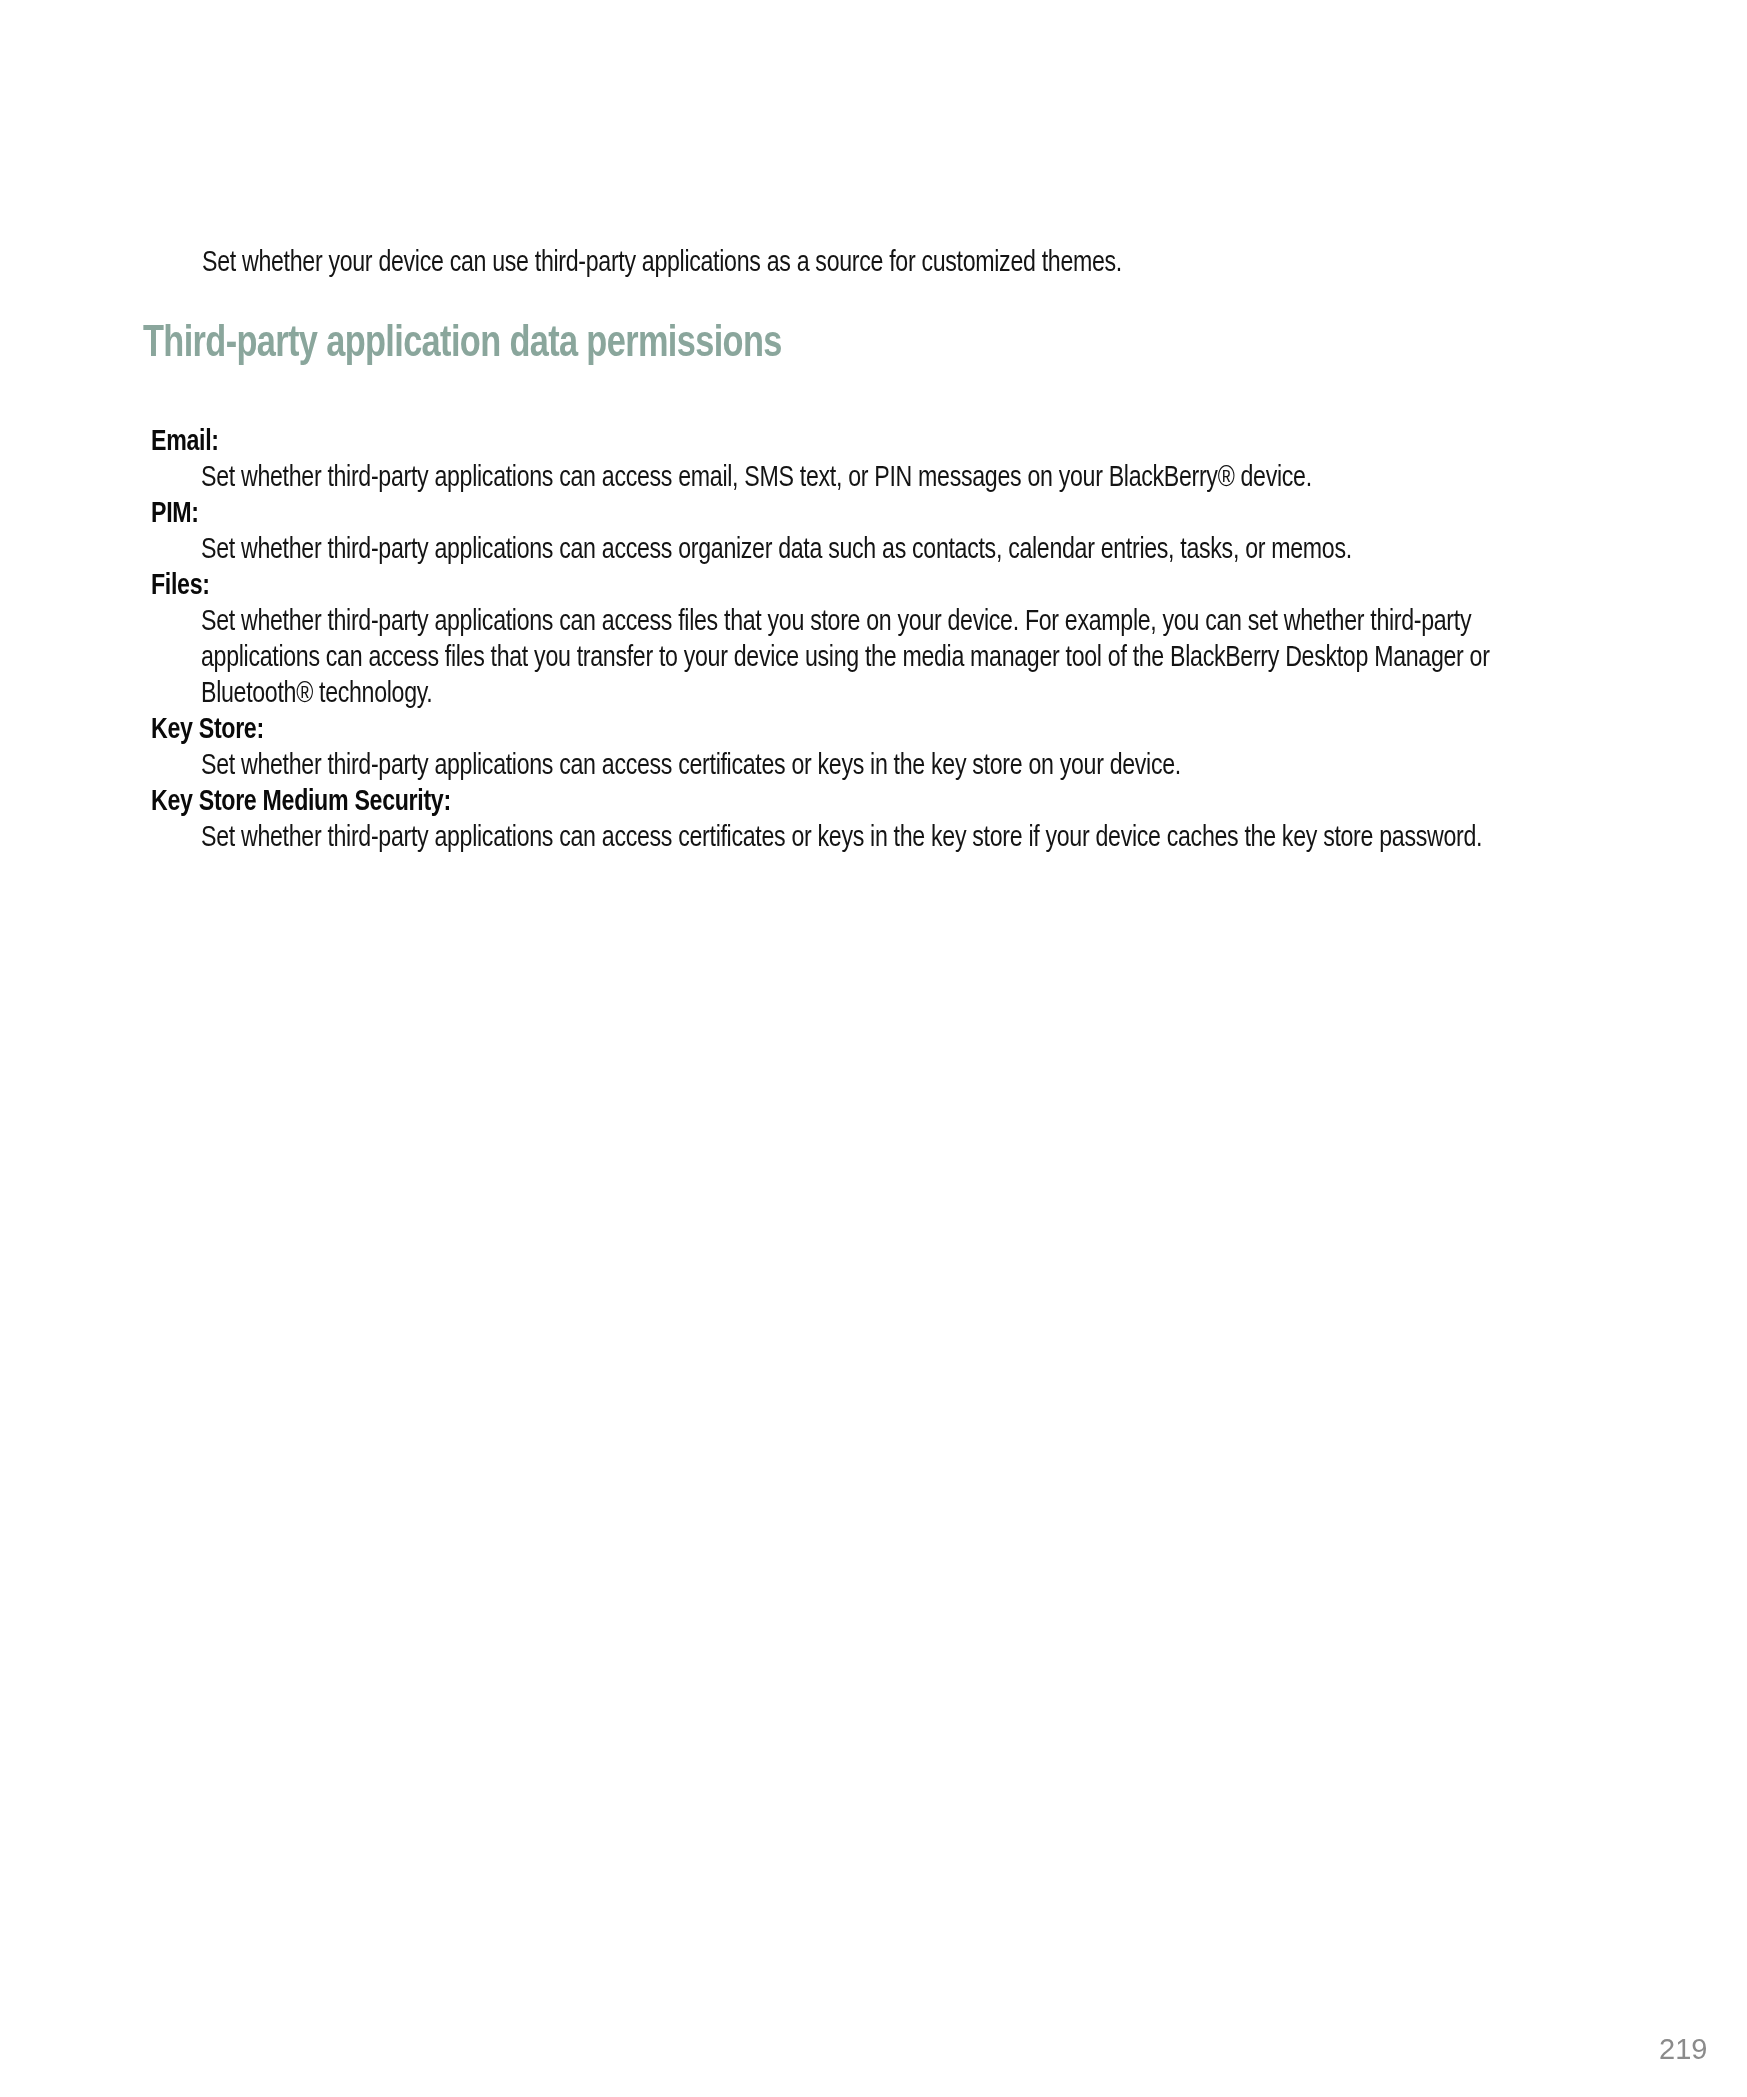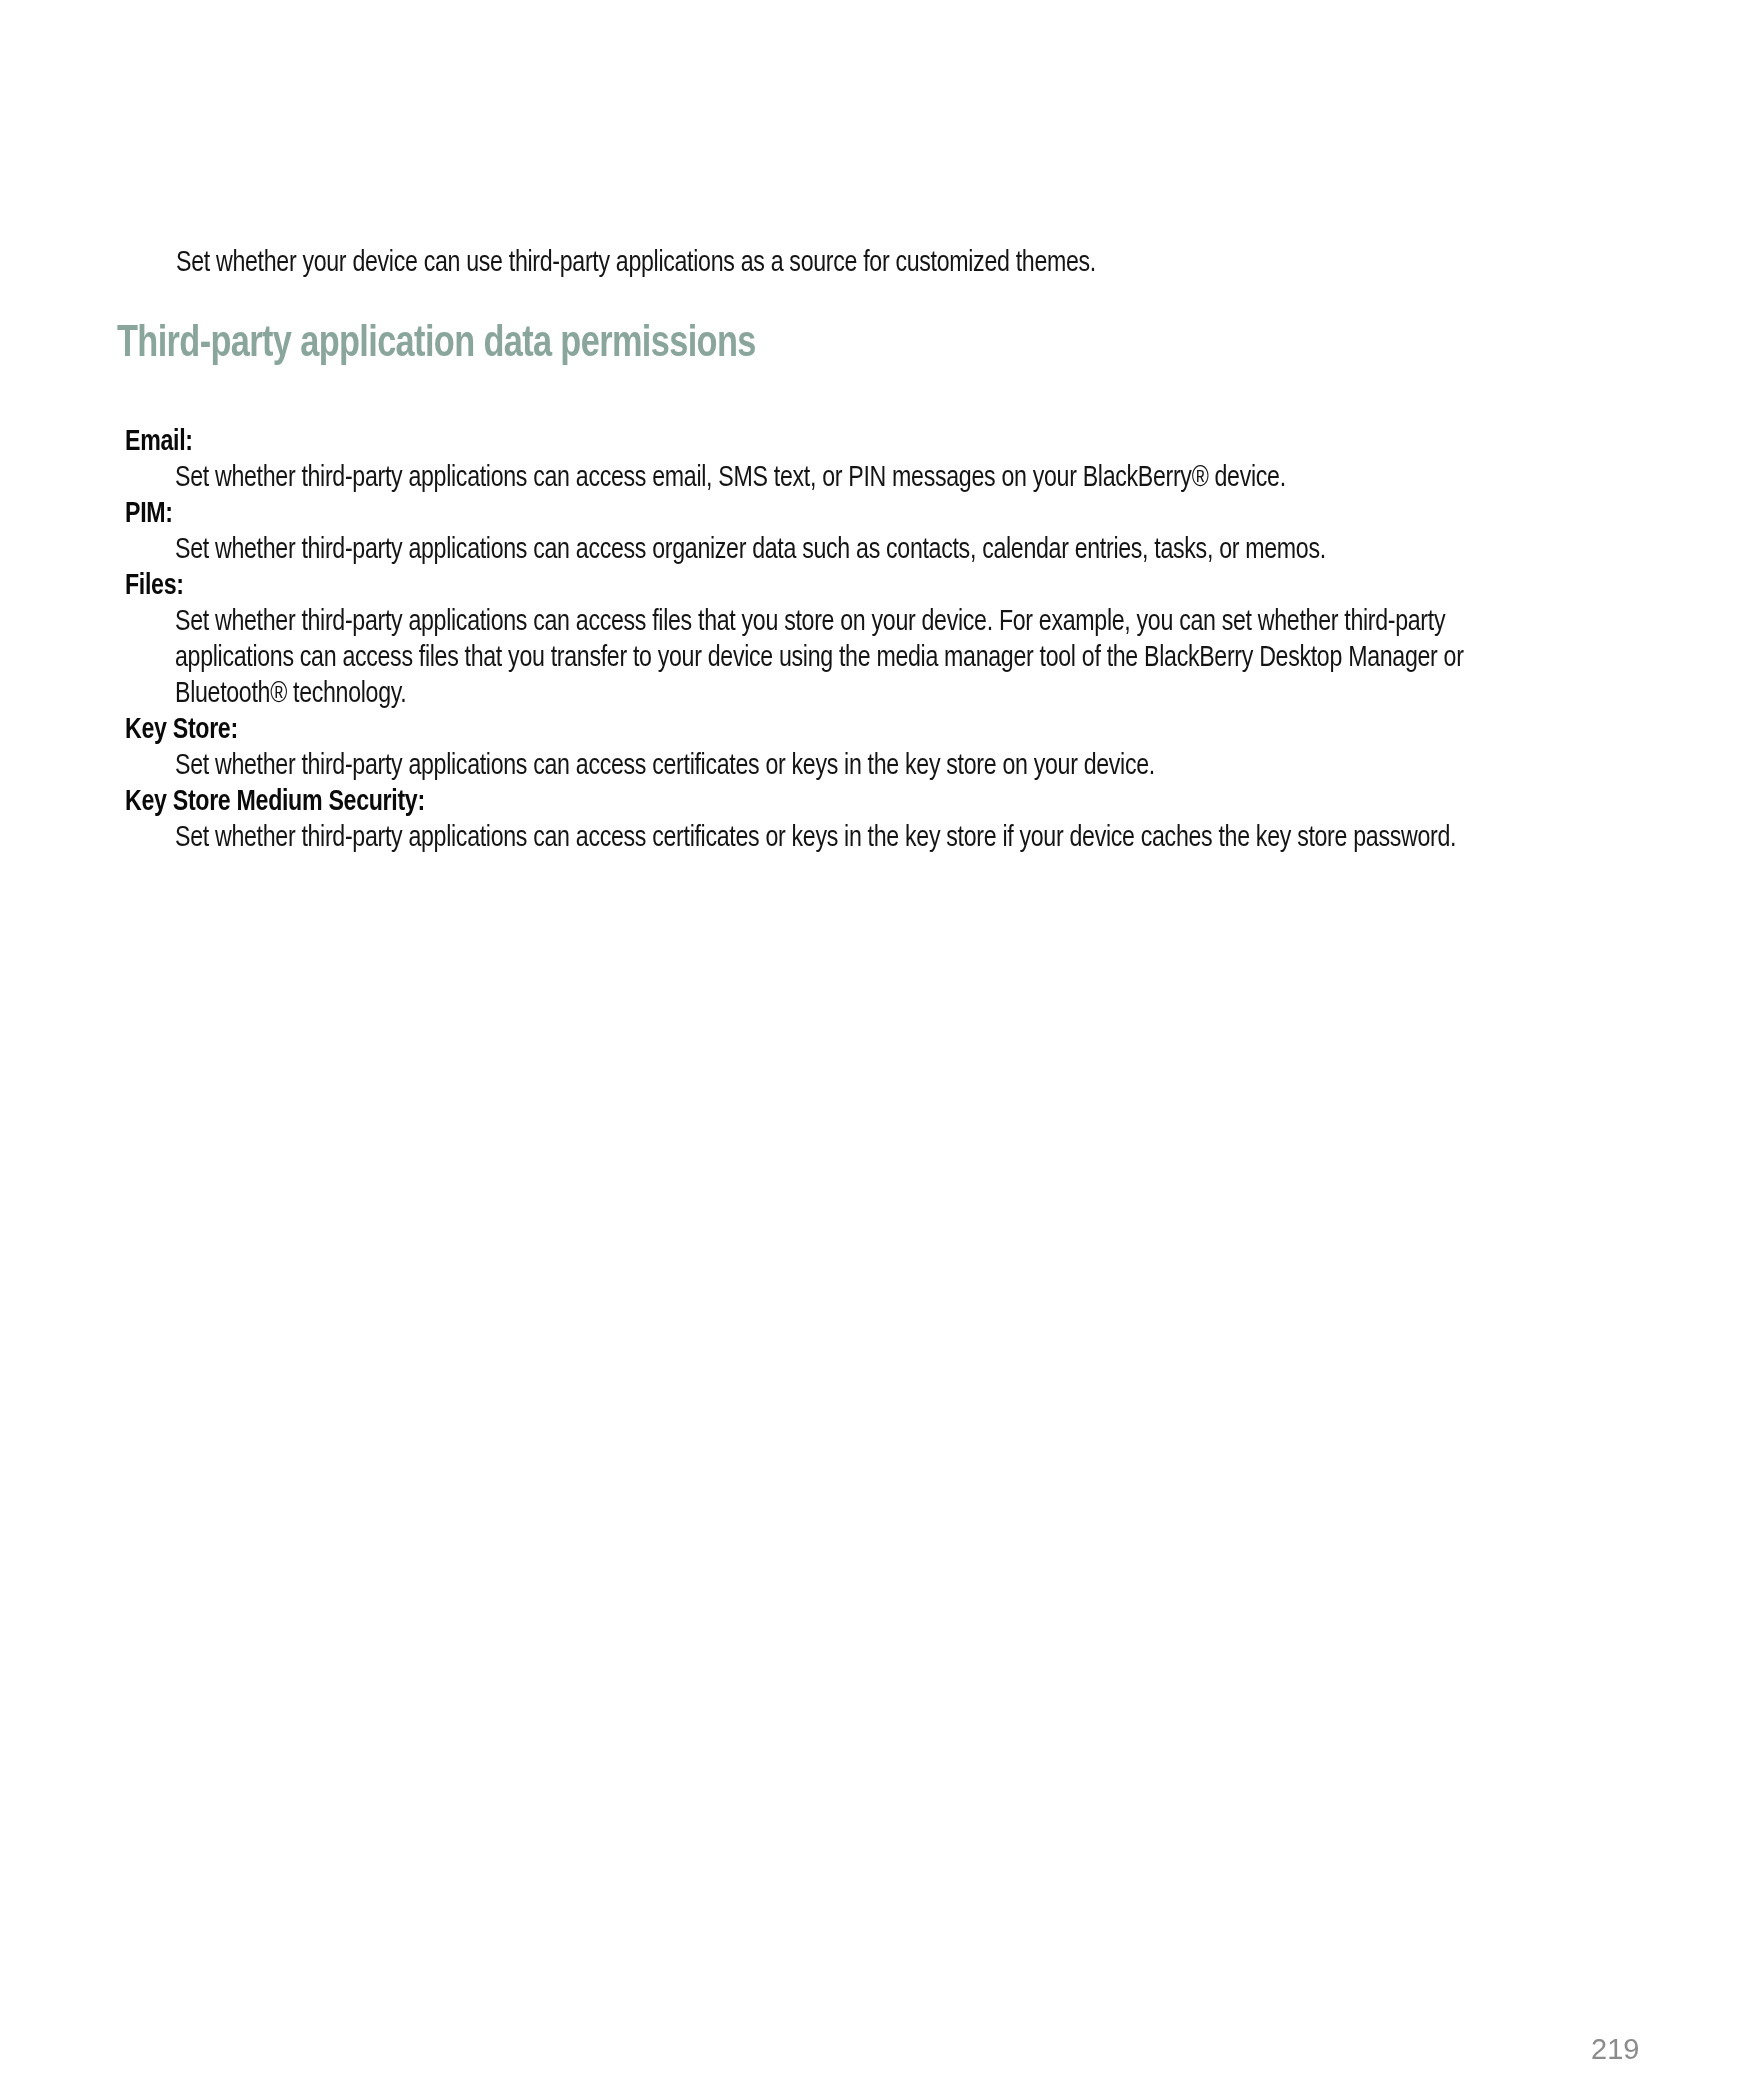--- a/index.html
+++ b/index.html
@@ -4,21 +4,21 @@
 <style>
   * { margin:0; padding:0; box-sizing:border-box; }
   html, body { background:#ffffff; }
   body {
     width:1748px; height:2097px;
     position:relative;
     overflow:hidden;
     font-family:"Liberation Sans","DejaVu Sans",sans-serif;
     color:#141414;
   }
-  .page { position:absolute; inset:0; background:#ffffff; }
+  .page { position:absolute; inset:0; background:#ffffff;margin-left:26px; }
 
   
   .line {
     white-space:nowrap;
     font-size:29px;
     line-height:36px;
     letter-spacing:-0.4px;
     transform:scaleX(0.8);
     transform-origin:0 50%;
   }
@@ -43,21 +43,21 @@
 
   .entries {
     position:absolute;
     left:125px; top:422px;
   }
   .entries .term { font-weight:bold; color:#0a0a0a; }
   .entries .desc { margin-left:50px; }
 
   .page-num {
     position:absolute;
-    left:1591px; top:2034px;
+    left:1633px; top:2034px;
     font-size:29px;
     line-height:1.1;
     color:#8b8b8b;
     letter-spacing:0;
   }
 
   
   .watermark {
     position:absolute;
     left:1232px; top:1835px;

